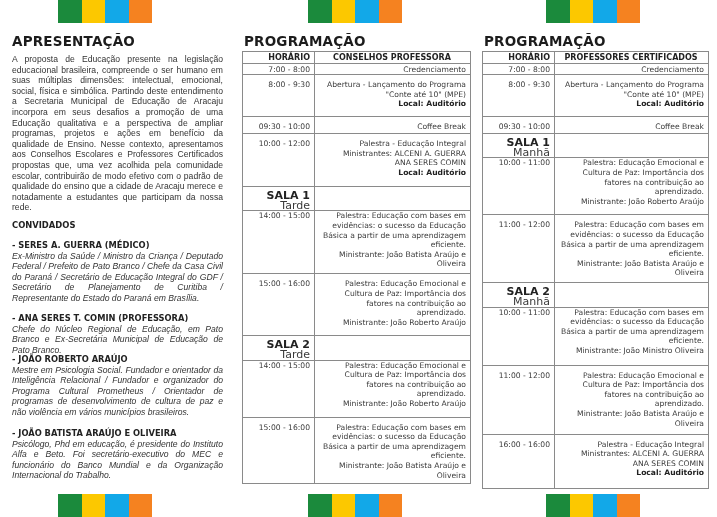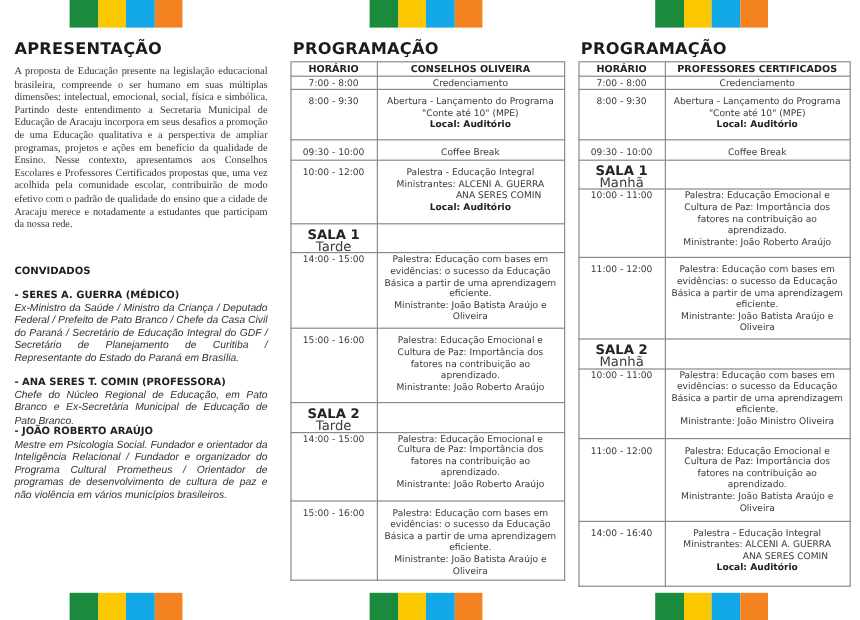--- a/index.html
+++ b/index.html
@@ -28,21 +28,21 @@
   h1.sect {
     position: absolute; font-family: "DejaVu Sans", sans-serif; font-weight: bold;
     font-size: 13.5px; color: #1c1c1c; letter-spacing: 0.2px;
   }
   .p1 h1.sect { left: 12px; top: 33px; }
   .p2 h1.sect { left: 6px; top: 33px; }
   .p3 h1.sect { left: 6px; top: 33px; }
 
   .intro {
     position: absolute; left: 12px; top: 54px; width: 211px;
-    font-family: Liberation Serif, serif; font-size: 8.6px; line-height: 10.6px;
+    font-family: Liberation Sans, sans-serif; font-size: 8.6px; line-height: 10.6px;
     text-align: justify; color: #333;
   }
   .conv-title {
     position: absolute; left: 12px; top: 220px;
     font-family: "DejaVu Sans", sans-serif; font-weight: bold; font-size: 8.4px; color: #222;
   }
   .guest { position: absolute; left: 12px; width: 211px; font-family: "Liberation Sans", sans-serif; font-size: 8.6px; line-height: 10.6px; color: #333; }
   .guest .gname { font-family: "DejaVu Sans", sans-serif; font-weight: bold; font-size: 8.3px; color: #222; display: block; }
   .guest .gdesc { display: block; text-align: justify; font-style: italic; }
   .g1 { top: 240px; }
@@ -53,21 +53,21 @@
   table.sched {
     position: absolute; top: 51px; border-collapse: collapse;
     font-family: "DejaVu Sans", sans-serif; font-size: 7.6px; line-height: 9.6px; color: #3a3a3a;
     border: 1px solid #8a8a8a;
   }
   .p2 table.sched { left: 4px; width: 229px; }
   .p3 table.sched { left: 4px; width: 227px; }
   table.sched td, table.sched th {
     border-left: 1px solid #8a8a8a; border-right: 1px solid #8a8a8a;
     border-bottom: 1px solid #8a8a8a;
-    vertical-align: top; padding: 1px 4px 0 3px; text-align: center;
+    vertical-align: top; padding: 1px 4px 0 3px; text-align: right;
   }
   table.sched th { font-weight: bold; color: #222; font-size: 8px; padding-top: 1px; }
   table.sched th.c2 { text-align: center; }
   table.sched td.time { width: 72px; }
   table.sched td.time.top-pad, table.sched td.desc.top-pad { padding-top: 5px; }
   td .b { font-weight: bold; color: #222; }
   td .ind { display: block; padding-left: 47px; }
   tr.sala td { height: 14px; padding-top: 4px; border-bottom: 1px solid #8a8a8a; }
   tr.sala td.time { font-size: 11px; }
   tr.sala .salalbl { font-weight: bold; color: #222; }
@@ -92,20 +92,24 @@
     <span class="gdesc">Ex-Ministro da Saúde /  Ministro da Criança /  Deputado Federal / Prefeito de Pato Branco  /  Chefe da Casa Civil do Paraná / Secretário de Educação Integral do GDF / Secretário de Planejamento de Curitiba / Representante do Estado do Paraná em Brasília.</span>
   </div>
   <div class="guest g3">
     <span class="gname">- JOÃO ROBERTO ARAÚJO</span>
     <span class="gdesc">Mestre em Psicologia Social. Fundador e orientador da Inteligência Relacional / Fundador e organizador do Programa Cultural Prometheus / Orientador de programas de desenvolvimento de cultura de paz e não violência em vários municípios brasileiros.</span>
   </div>
   <div class="guest g2">
     <span class="gname">- ANA SERES T. COMIN (PROFESSORA)</span>
     <span class="gdesc">Chefe do Núcleo Regional de Educação, em Pato Branco e Ex-Secretária Municipal de Educação de Pato Branco.</span>
   </div>
+  <div class="guest g4">
+    <span class="gname">- JOÃO BATISTA ARAÚJO E OLIVEIRA</span>
+    <span class="gdesc">Psicólogo, Phd em educação, é presidente do Instituto Alfa e Beto. Foi secretário-executivo do MEC e funcionário do Banco Mundial e da Organização Internacional do Trabalho.</span>
+  </div>
 
   <div class="bars bot">
     <span class="g"></span>
       <span class="y"></span>
       <span class="b"></span>
       <span class="o"></span>
   </div>
 </div>
 
 <div class="panel p2">
@@ -113,21 +117,21 @@
     <span class="g"></span>
       <span class="y"></span>
       <span class="b"></span>
       <span class="o"></span>
   </div>
   <h1 class="sect">PROGRAMAÇÃO</h1>
   <table class="sched">
     <tbody>
         <tr>
       <th>HORÁRIO</th>
-      <th class="c2">CONSELHOS OLIVEIRA</th>
+      <th class="c2">CONSELHOS PROFESSORA</th>
     </tr>
     <tr>
       <td class="time">7:00 -  8:00</td>
       <td class="desc">Credenciamento</td>
     </tr>
     <tr style="height:42px">
       <td class="time top-pad">8:00 -  9:30</td>
       <td class="desc top-pad">
         <div>Abertura - Lançamento do Programa</div>
         <div>"Conte até 10" (MPE)</div>
@@ -253,21 +257,21 @@
       </td>
     </tr>
     <tr style="height:69px">
       <td class="time top-pad">11:00 - 12:00</td>
       <td class="desc top-pad">
         <div>Palestra: Educação Emocional e Cultura de Paz: Importância dos fatores na contribuição ao aprendizado.</div>
         <div>Ministrante: João Batista Araújo e Oliveira</div>
       </td>
     </tr>
     <tr style="height:54px">
-      <td class="time top-pad">14:00 - 16:40</td>
+      <td class="time top-pad">16:00 - 16:00</td>
       <td class="desc top-pad">
         <div>Palestra -  Educação Integral</div>
         <div>Ministrantes: ALCENI A. GUERRA</div>
         <div class="ind">ANA SERES COMIN</div>
         <div class="b">Local: Auditório</div>
       </td>
     </tr>
   </tbody>
     </table>
   <div class="bars bot">

